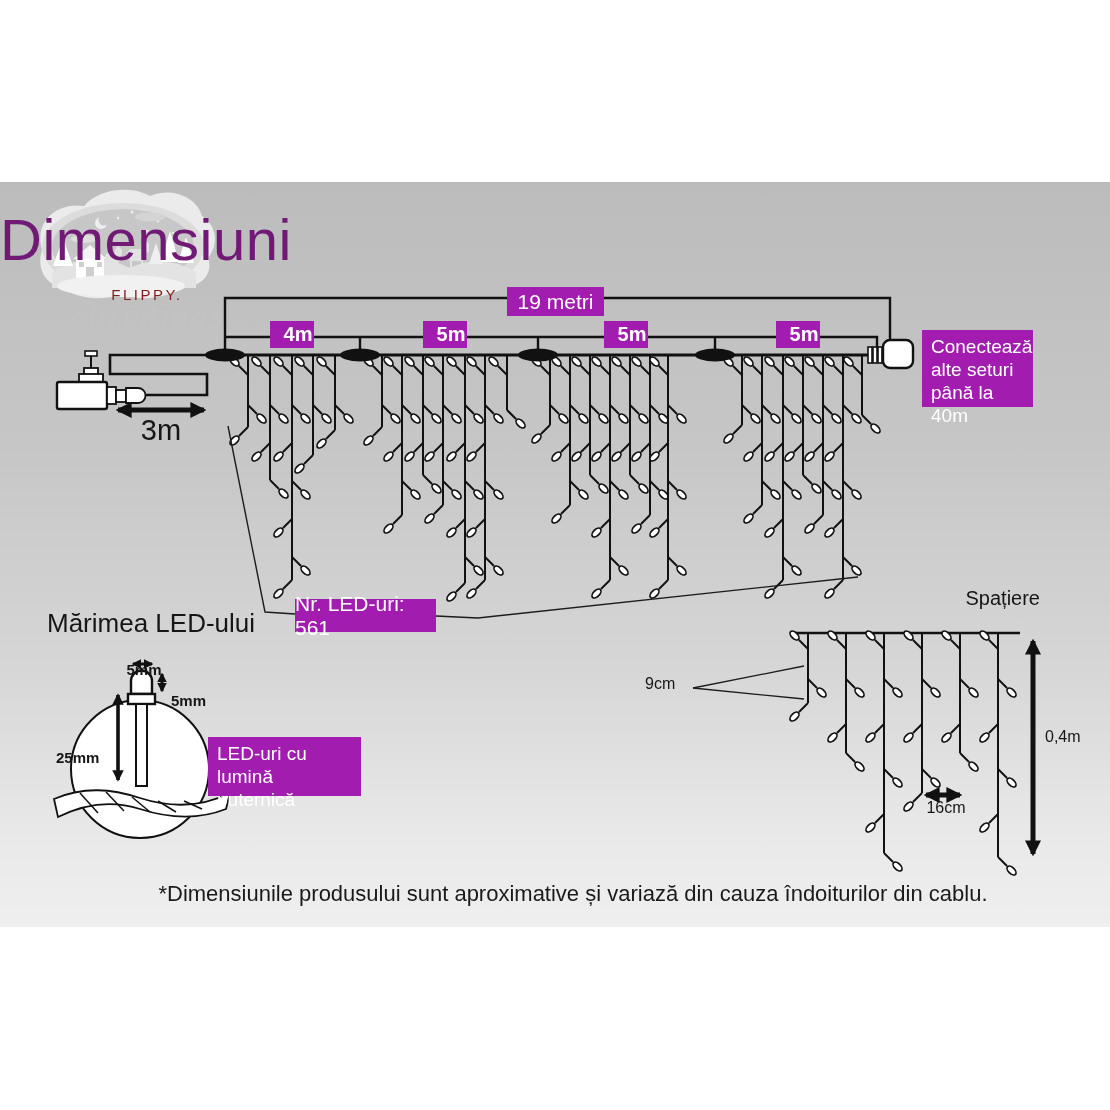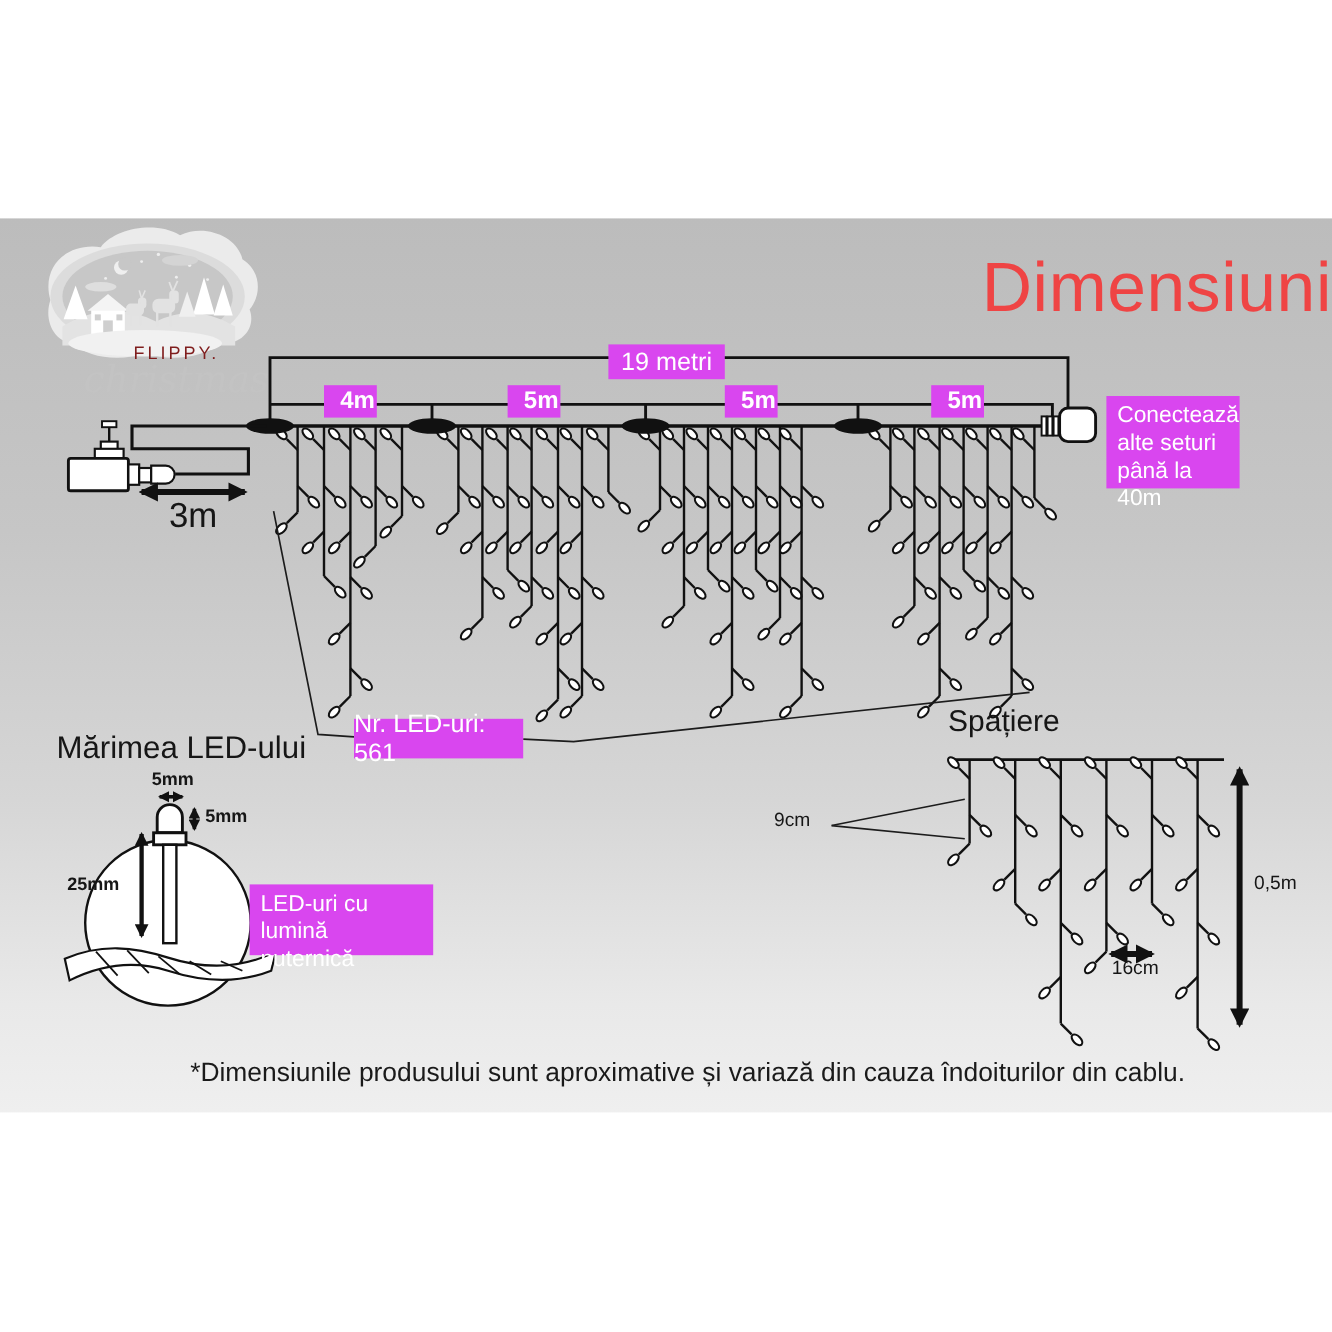--- a/index.html
+++ b/index.html
@@ -8,42 +8,42 @@
     background:#ffffff;
     font-family:"Liberation Sans",sans-serif;
     color:#161616;
   }
   .content-bg{
     position:absolute;left:0;top:182px;width:1110px;height:745px;
     background:linear-gradient(180deg,#bcbcbc 0%,#c6c6c6 35%,#d6d6d6 65%,#e9e9e9 88%,#efefef 100%);
   }
   svg.art{position:absolute;left:0;top:0;}
   .page-title{
-    position:absolute;left:0;right:0;top:206px;text-align:right;
-    font-size:58px;font-weight:500;letter-spacing:0.5px;color:#ef4444;
+    position:absolute;left:0;right:0;top:206px;text-align:left;
+    font-size:58px;font-weight:500;letter-spacing:0.5px;color:#701a75;
   }
   .blackbox{
-    position:absolute;background:#d946ef;color:#ffffff;box-sizing:border-box;
+    position:absolute;background:#a21caf;color:#ffffff;box-sizing:border-box;
     display:flex;align-items:center;justify-content:center;
   }
   .blackbox.left{justify-content:flex-start;align-items:flex-start;white-space:pre-line;}
   .box-19m{left:507px;top:287px;width:97px;height:29px;font-size:21px;}
   .box-seg{top:321px;width:44px;height:27px;font-size:20px;font-weight:bold;padding-left:12px;}
   .box-seg.s0{left:270px;} .box-seg.s1{left:423px;} .box-seg.s2{left:604px;} .box-seg.s3{left:776px;}
   .box-connect{left:922px;top:318px;width:111px;height:77px;font-size:19px;line-height:23px;padding:5px 0 0 9px;margin-top:12px;}
   .box-ledcount{left:295px;top:599px;width:141px;height:33px;font-size:21px;}
   .box-lednote{left:208px;top:737px;width:153px;height:59px;font-size:19px;line-height:23px;padding:5px 0 0 9px;}
   .lbl{position:absolute;}
   .lbl-3m{left:116px;top:414px;width:90px;text-align:center;font-size:29px;}
   .lbl-ledsize-title{left:47px;top:608px;font-size:26px;}
-  .lbl-mm{font-size:15px;font-weight:bold;}
+  .lbl-mm{font-size:15px;font-weight:bold;margin-top:20px;}
   .lbl-5mm-w{left:119px;top:641px;width:50px;text-align:center;}
   .lbl-5mm-h{left:171px;top:672px;}
   .lbl-25mm{left:56px;top:729px;}
-  .lbl-spacing-title{left:790px;top:587px;width:250px;text-align:left;font-size:25px;}
+  .lbl-spacing-title{left:790px;top:587px;width:250px;text-align:right;font-size:20px;}
   .lbl-cm{font-size:16px;}
   .lbl-9cm{left:645px;top:675px;}
   .lbl-16cm{left:910px;top:799px;width:72px;text-align:center;}
   .lbl-07m{left:1045px;top:728px;}
   .footnote{position:absolute;left:0;right:0;top:881px;text-align:center;font-size:22px;color:#1a1a1a;padding-left:36px;}
   .logo-flippy{
     position:absolute;left:67px;top:286px;width:160px;text-align:center;
     font-size:15px;font-weight:500;letter-spacing:2.5px;color:#7f1d1d;
   }
   .logo-christmas{
@@ -538,15 +538,15 @@
 <div class="lbl lbl-ledsize-title">Mărimea LED-ului</div>
 <div class="lbl lbl-mm lbl-5mm-w">5mm</div>
 <div class="lbl lbl-mm lbl-5mm-h">5mm</div>
 <div class="lbl lbl-mm lbl-25mm">25mm</div>
 <div class="blackbox left box-lednote">LED-uri cu lumină
 puternică</div>
 
 <div class="lbl lbl-spacing-title">Spațiere</div>
 <div class="lbl lbl-cm lbl-9cm">9cm</div>
 <div class="lbl lbl-cm lbl-16cm">16cm</div>
-<div class="lbl lbl-cm lbl-07m">0,5m</div>
+<div class="lbl lbl-cm lbl-07m">0,4m</div>
 
 <div class="footnote">*Dimensiunile produsului sunt aproximative și variază din cauza îndoiturilor din cablu.</div>
 
 </body></html>

